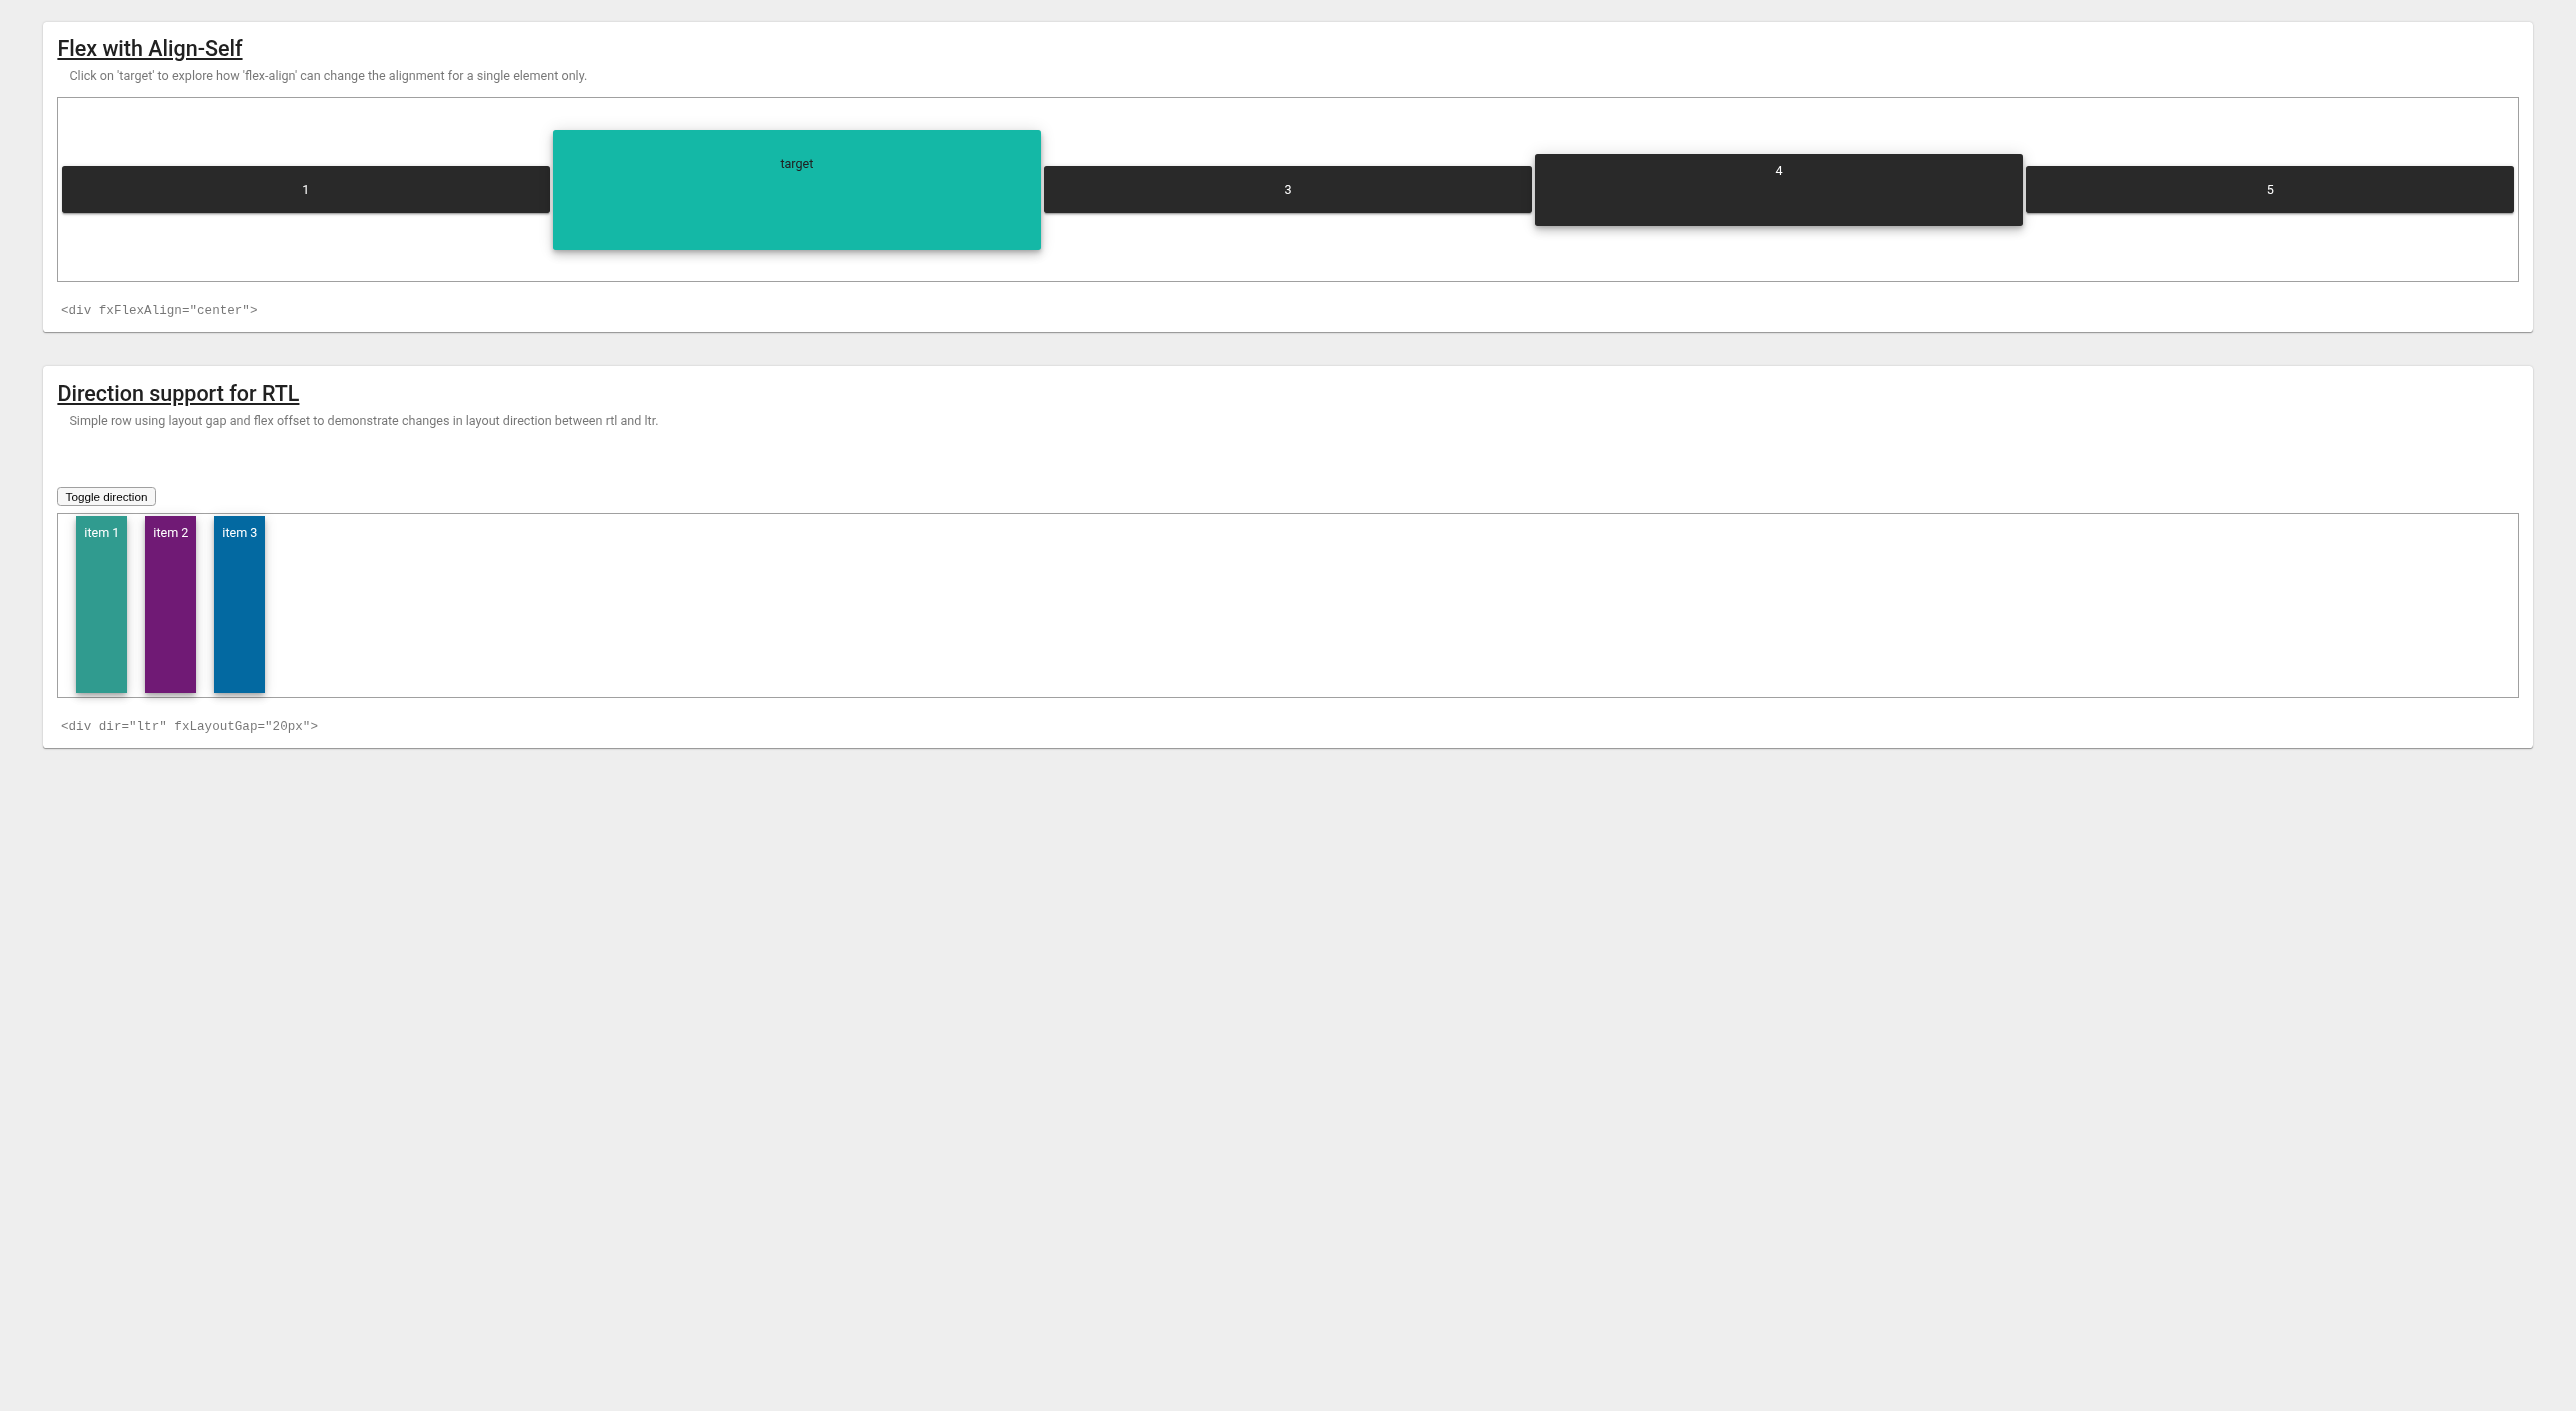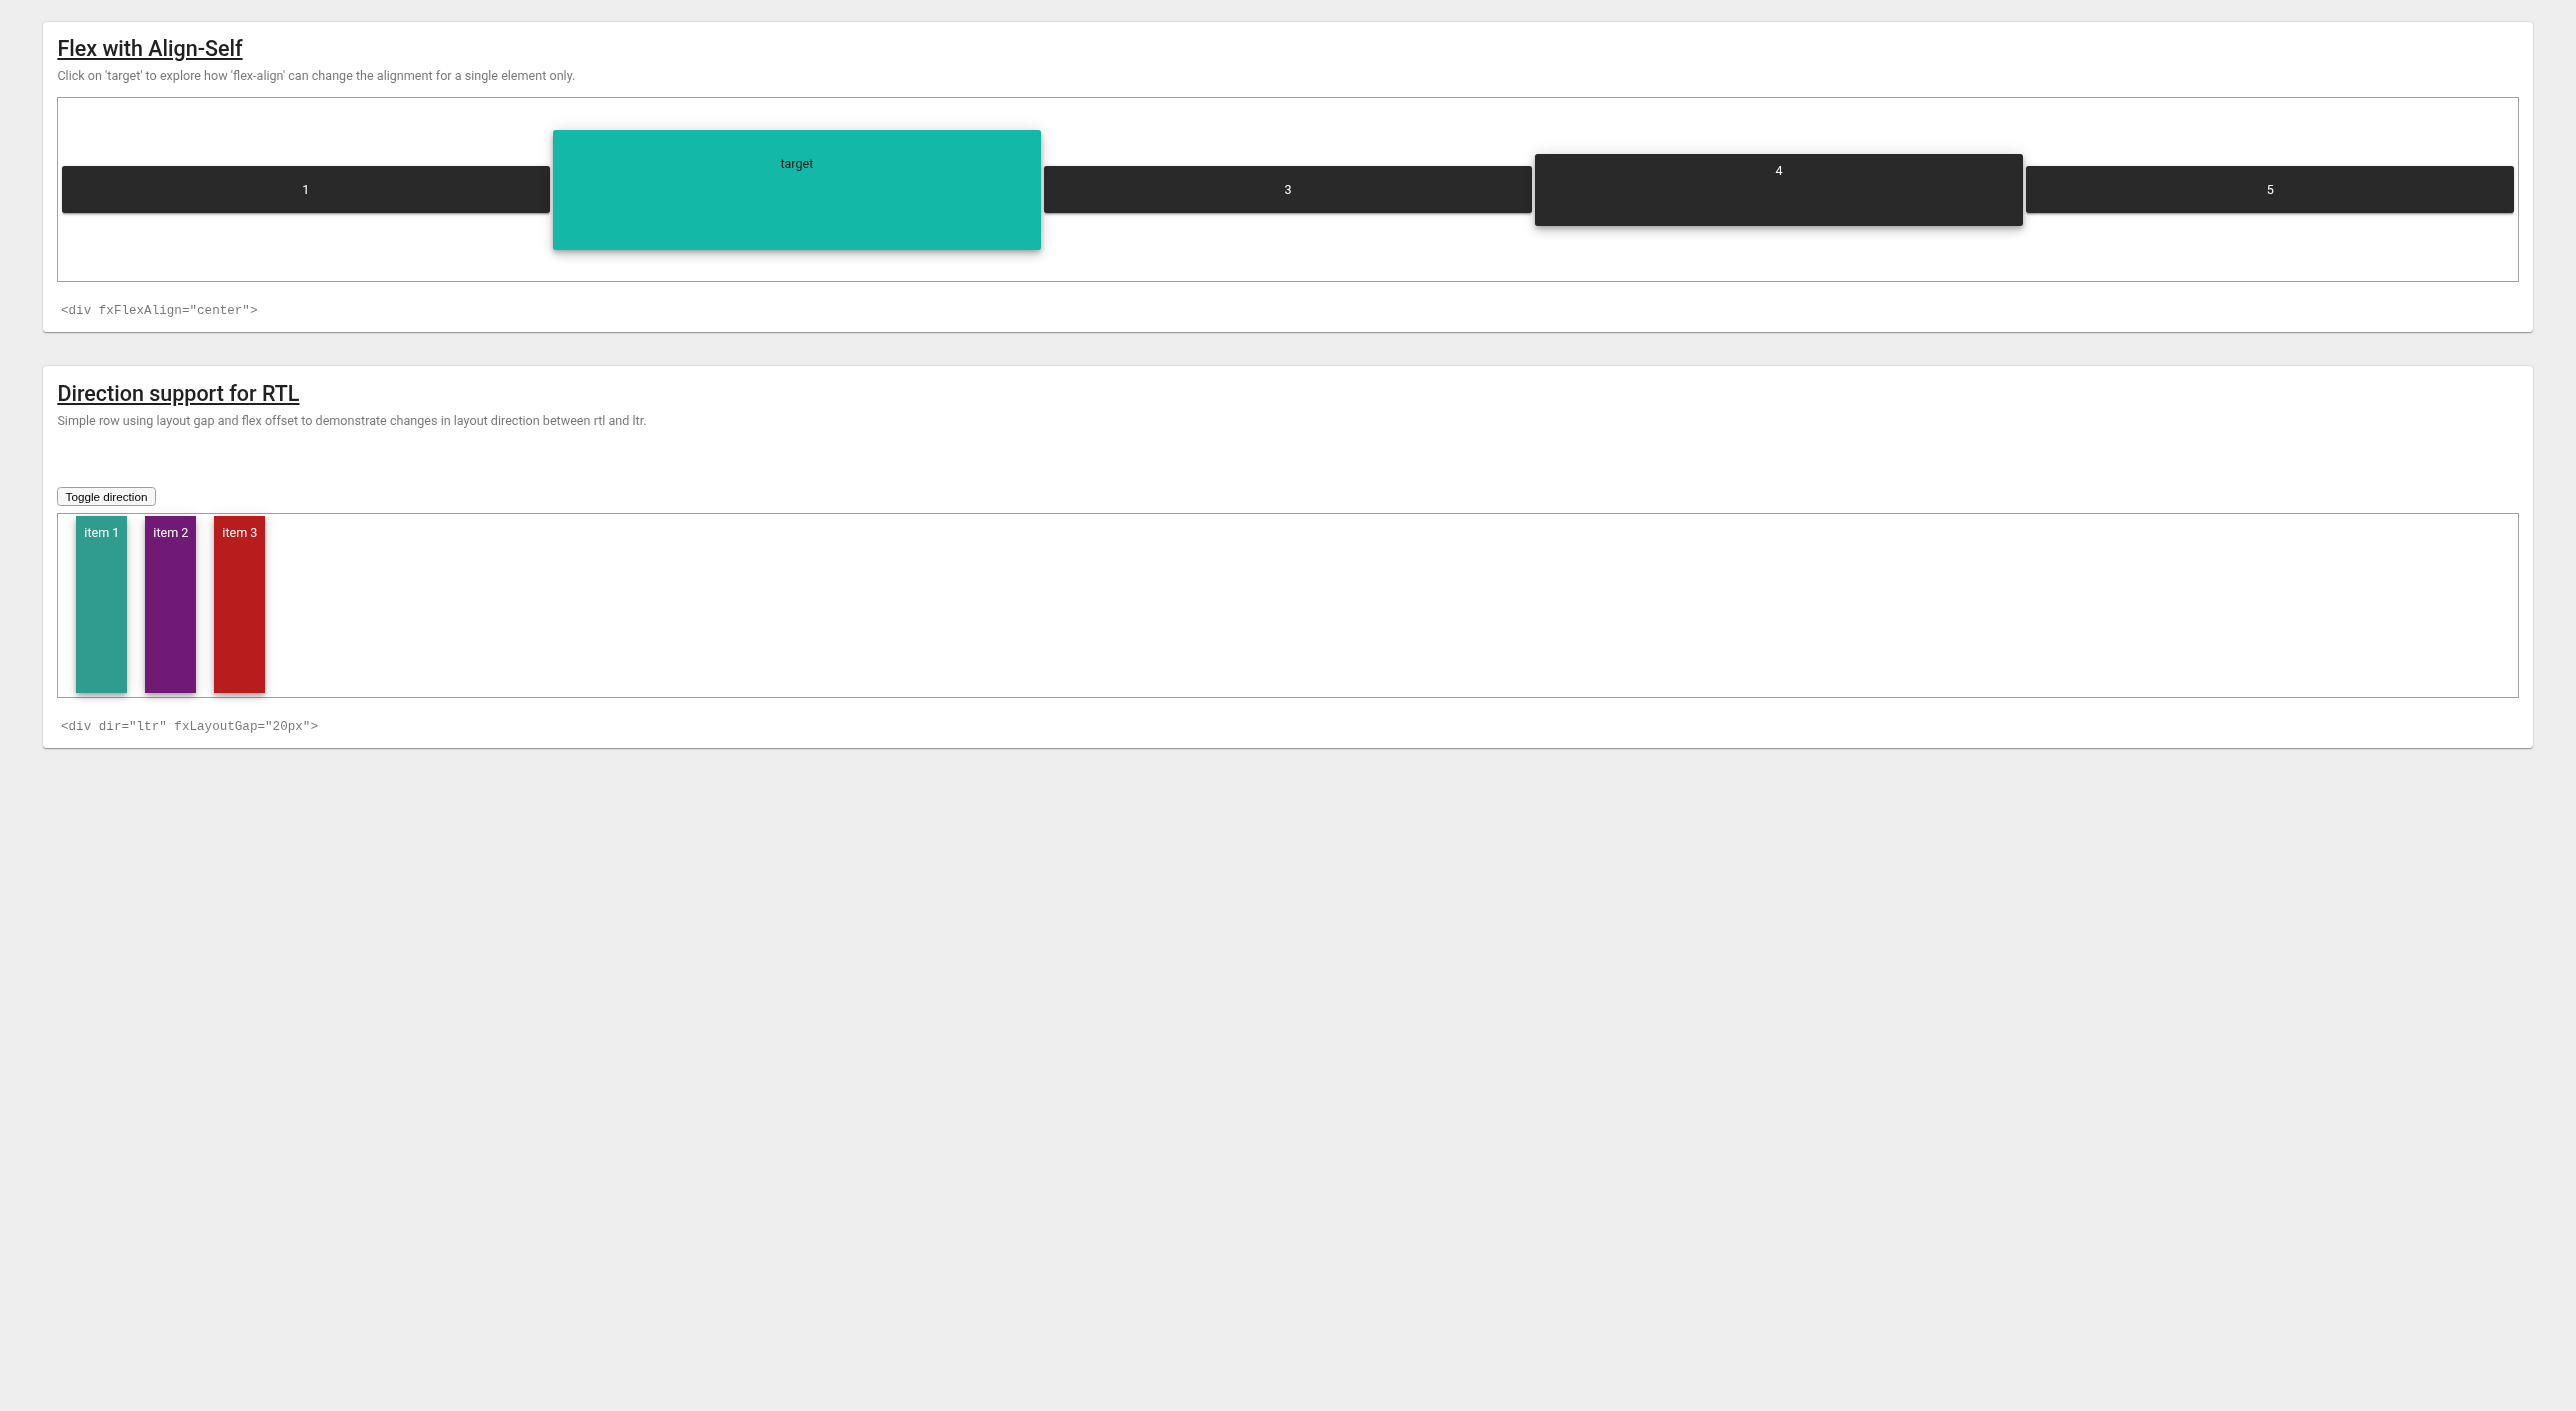--- a/index.html
+++ b/index.html
@@ -27,20 +27,21 @@
       font-size: 21.5px;
       font-weight: 500;
       margin-bottom: 7.2px;
       color: #212121;
       text-decoration: underline;
     }
     .card-subtitle {
       font-size: 12.6px;
       color: rgba(0,0,0,0.54);
       margin-bottom: 14.4px;
+      margin-left: 12px;
     }
     .flex-container {
       border: 0.9px solid #a0a0a0;
       padding: 3.6px;
       display: flex;
       flex-direction: row;
       align-items: center;
       height: 185px;
       gap: 3.6px;
     }
@@ -134,18 +135,18 @@
 
 <div class="card">
   <h2 class="card-title">Direction support for RTL</h2>
   <div class="card-subtitle">Simple row using layout gap and flex offset to demonstrate changes in layout direction between rtl and ltr.</div>
 
   <button class="toggle-btn">Toggle direction</button>
 
   <div class="rtl-container">
     <div class="rtl-item" style="background-color:#309b8f">item 1</div>
     <div class="rtl-item" style="background-color:#701a75">item 2</div>
-    <div class="rtl-item" style="background-color:#b91c1c">item 3</div>
+    <div class="rtl-item" style="background-color:#0369a1">item 3</div>
   </div>
 
   <div class="hint">&lt;div dir="ltr" fxLayoutGap="20px"&gt;</div>
 </div>
 
 
 </body></html>

